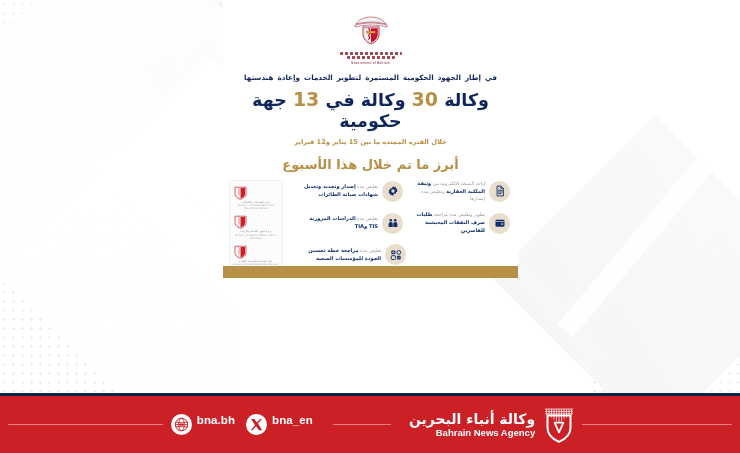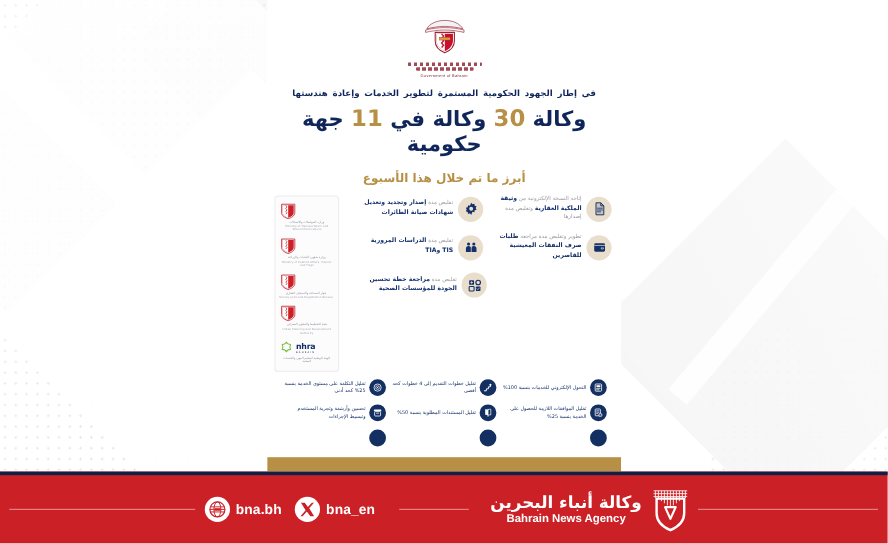--- a/index.html
+++ b/index.html
@@ -42,21 +42,21 @@
             background:#f6f6f8; transform:rotate(-40deg); opacity:.6; }
   .band-3 { right:30px; top:-40px; width:20px; height:420px;
             background:#ffffff; transform:rotate(40deg); opacity:.9; }
   .wash-l { left:0; top:0; width:250px; height:393px;
             background:linear-gradient(120deg,rgba(255,255,255,.55),rgba(255,255,255,0)); }
   .wash-r { right:0; top:0; width:250px; height:393px;
             background:linear-gradient(240deg,rgba(255,255,255,.65),rgba(255,255,255,0)); }
 
   
   #poster {
-    position:absolute; left:223px; top:0; width:295px; height:393px;
+    position:absolute; left:223px; top:0; width:295px; height:278px;
     background:#ffffff; overflow:hidden;
     box-shadow:0 0 0 0 rgba(0,0,0,0);
   }
 
   
   .gov-logo { width:100%; text-align:center; padding-top:14px; }
   .gov-emblem { width:44px; height:36px; margin:0 auto; display:block; }
   .gov-wordmark { margin-top:2px; display:flex; flex-direction:column; align-items:center; gap:1px; }
   .gov-ar-line { width:62px; height:3.2px;
     background:repeating-linear-gradient(90deg,#8c1c2b 0 3px,transparent 3px 5px);
@@ -79,21 +79,21 @@
   }
   .headline .num { color:#b79046; font-size:19px; }
   .subline {
     margin-top:5px; font-size:6.6px; color:#b79046; font-weight:bold;
     letter-spacing:.1px;
   }
 
   
   .sec-head {
     text-align:center; color:#b79046; font-weight:bold;
-    font-size:10px; margin-top:11px; letter-spacing:.1px;
+    font-size:13px; margin-top:11px; letter-spacing:.1px;
   }
   .sec-head.gold2 { margin-top:9px; }
 
   
   .highlights {
     display:flex; margin-top:8px; padding:0 8px 0 6px; gap:6px;
     align-items:flex-start;
   }
   .hl-items { flex:1; }
   .hl-row { display:flex; gap:6px; margin-bottom:9px; justify-content:flex-start; }
@@ -154,32 +154,32 @@
     position:absolute; left:0; bottom:0; width:740px; height:60px;
     background:#cc2027; border-top:3px solid #0f2045;
     display:flex; align-items:center; justify-content:center;
   }
   .ft-inner { display:flex; align-items:center; gap:0; width:100%; justify-content:center; direction:ltr; }
   .ft-line { height:1.6px; background:#e9a0a4; opacity:.75; }
   .ft-line.l1 { width:155px; }
   .ft-line.l2 { width:58px; margin:0 12px; }
   .ft-line.l3 { width:150px; }
   .socials { display:flex; align-items:center; gap:11px; margin:0 8px; }
-  .soc { display:flex; align-items:center; gap:5px; }
+  .soc { display:flex; gap:5px; }
   .soc-ico {
     width:21px; height:21px; border-radius:50%; background:#ffffff;
     display:flex; align-items:center; justify-content:center; color:#cc2027;
   }
   .soc-ico svg { width:15px; height:15px; display:block; }
   .soc-label {
     color:#ffffff; font-size:11.5px; font-weight:bold;
     font-family:"Liberation Sans",sans-serif; letter-spacing:.1px;
   }
   .bna-brand { display:flex; align-items:center; gap:7px; margin:0 6px; }
-  .bna-txt { text-align:center; line-height:1; }
+  .bna-txt { text-align:right; line-height:1; }
   .bna-ar {
     color:#ffffff; font-size:14px; font-weight:bold; letter-spacing:.2px;
     display:block;
   }
   .bna-en {
     color:#ffffff; font-size:9.5px; font-weight:bold; direction:ltr;
     font-family:Liberation Sans, sans-serif; display:block; margin-top:2px;
   }
   .bna-mark { width:34px; height:38px; }
 </style>
@@ -222,23 +222,24 @@
       <span class="gov-en">Government of Bahrain</span>
     </div>
   </div>
 
   <div class="headline-wrap">
     <div class="kicker">في إطار الجهود الحكومية المستمرة لتطوير الخدمات وإعادة هندستها</div>
     <div class="headline">
       <span>وكالة</span>
       <span class="num">30</span>
       <span>وكالة في</span>
-      <span class="num">11</span>
+      <span class="num">13</span>
       <span>جهة حكومية</span>
     </div>
+    <div class="subline">خلال الفترة الممتدة ما بين 15 يناير و12 فبراير</div>
   </div>
 
   <div class="sec-head">أبرز ما تم خلال هذا الأسبوع</div>
 
   <div class="highlights">
 
     <div class="hl-items">
       <div class="hl-row">
         <div class="hl-item">
           <div class="hl-ico">

